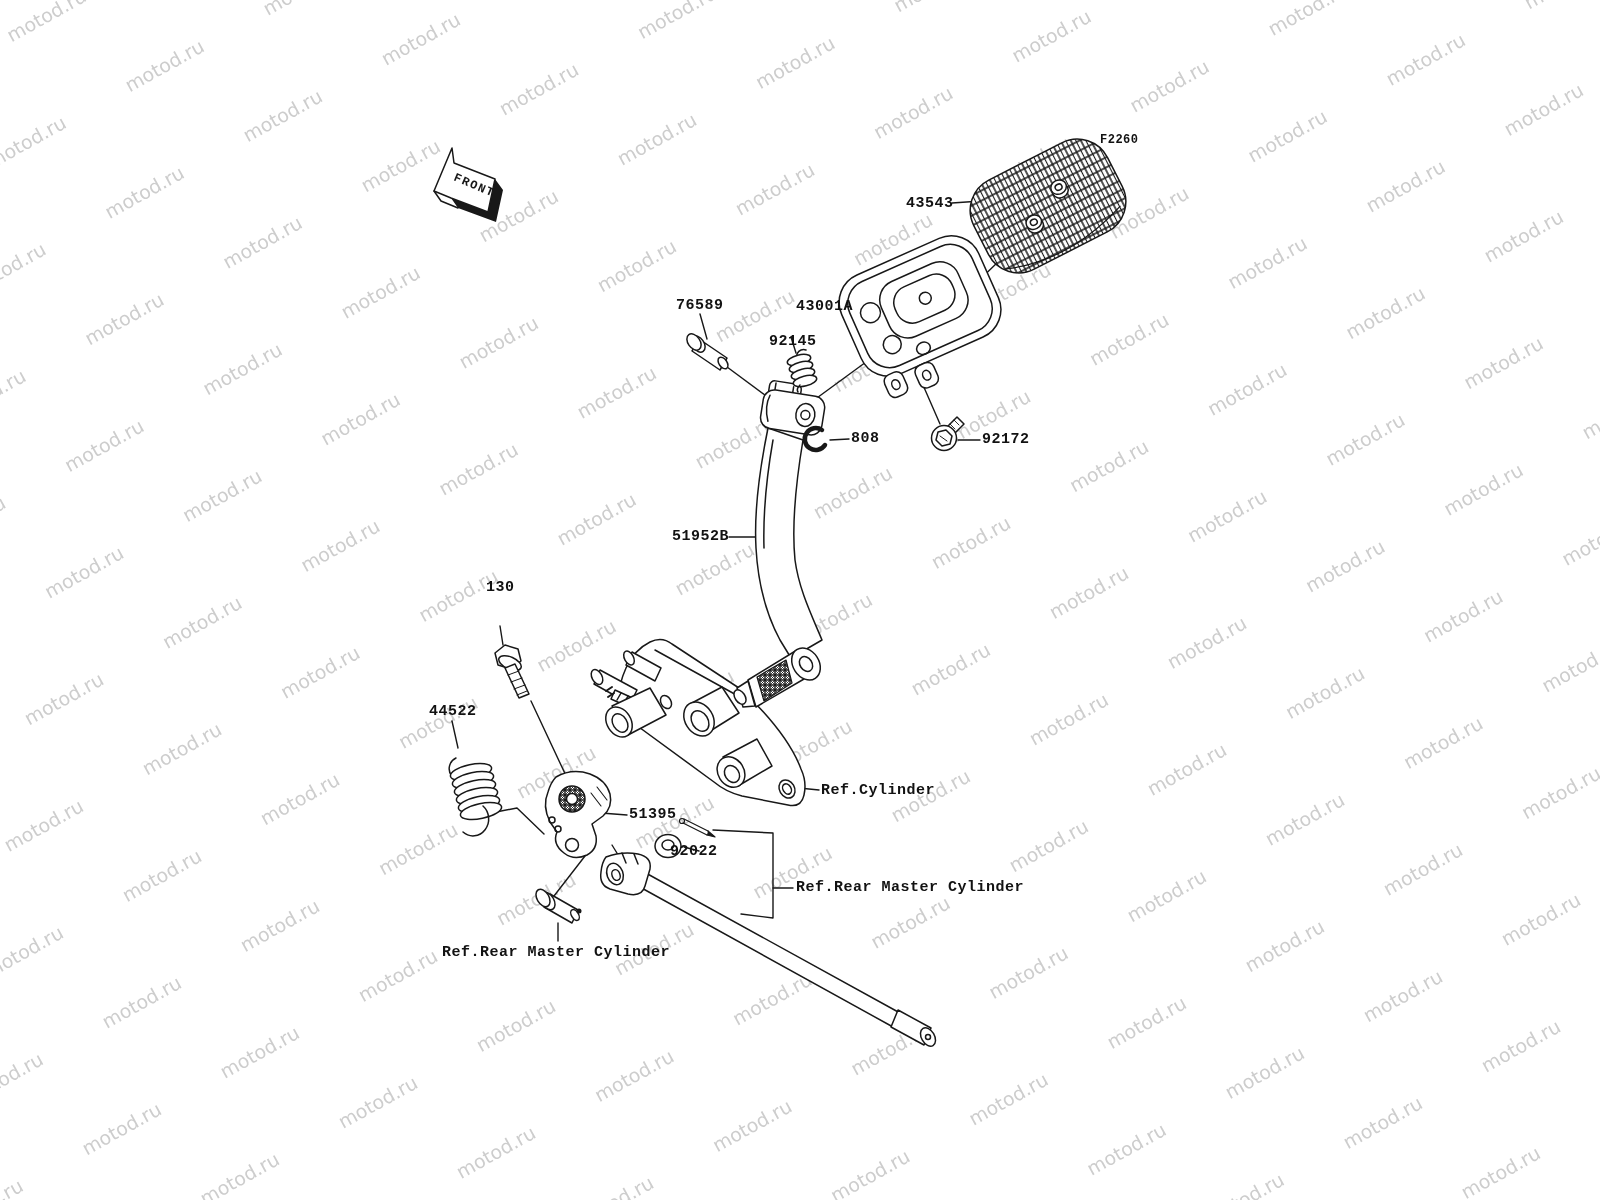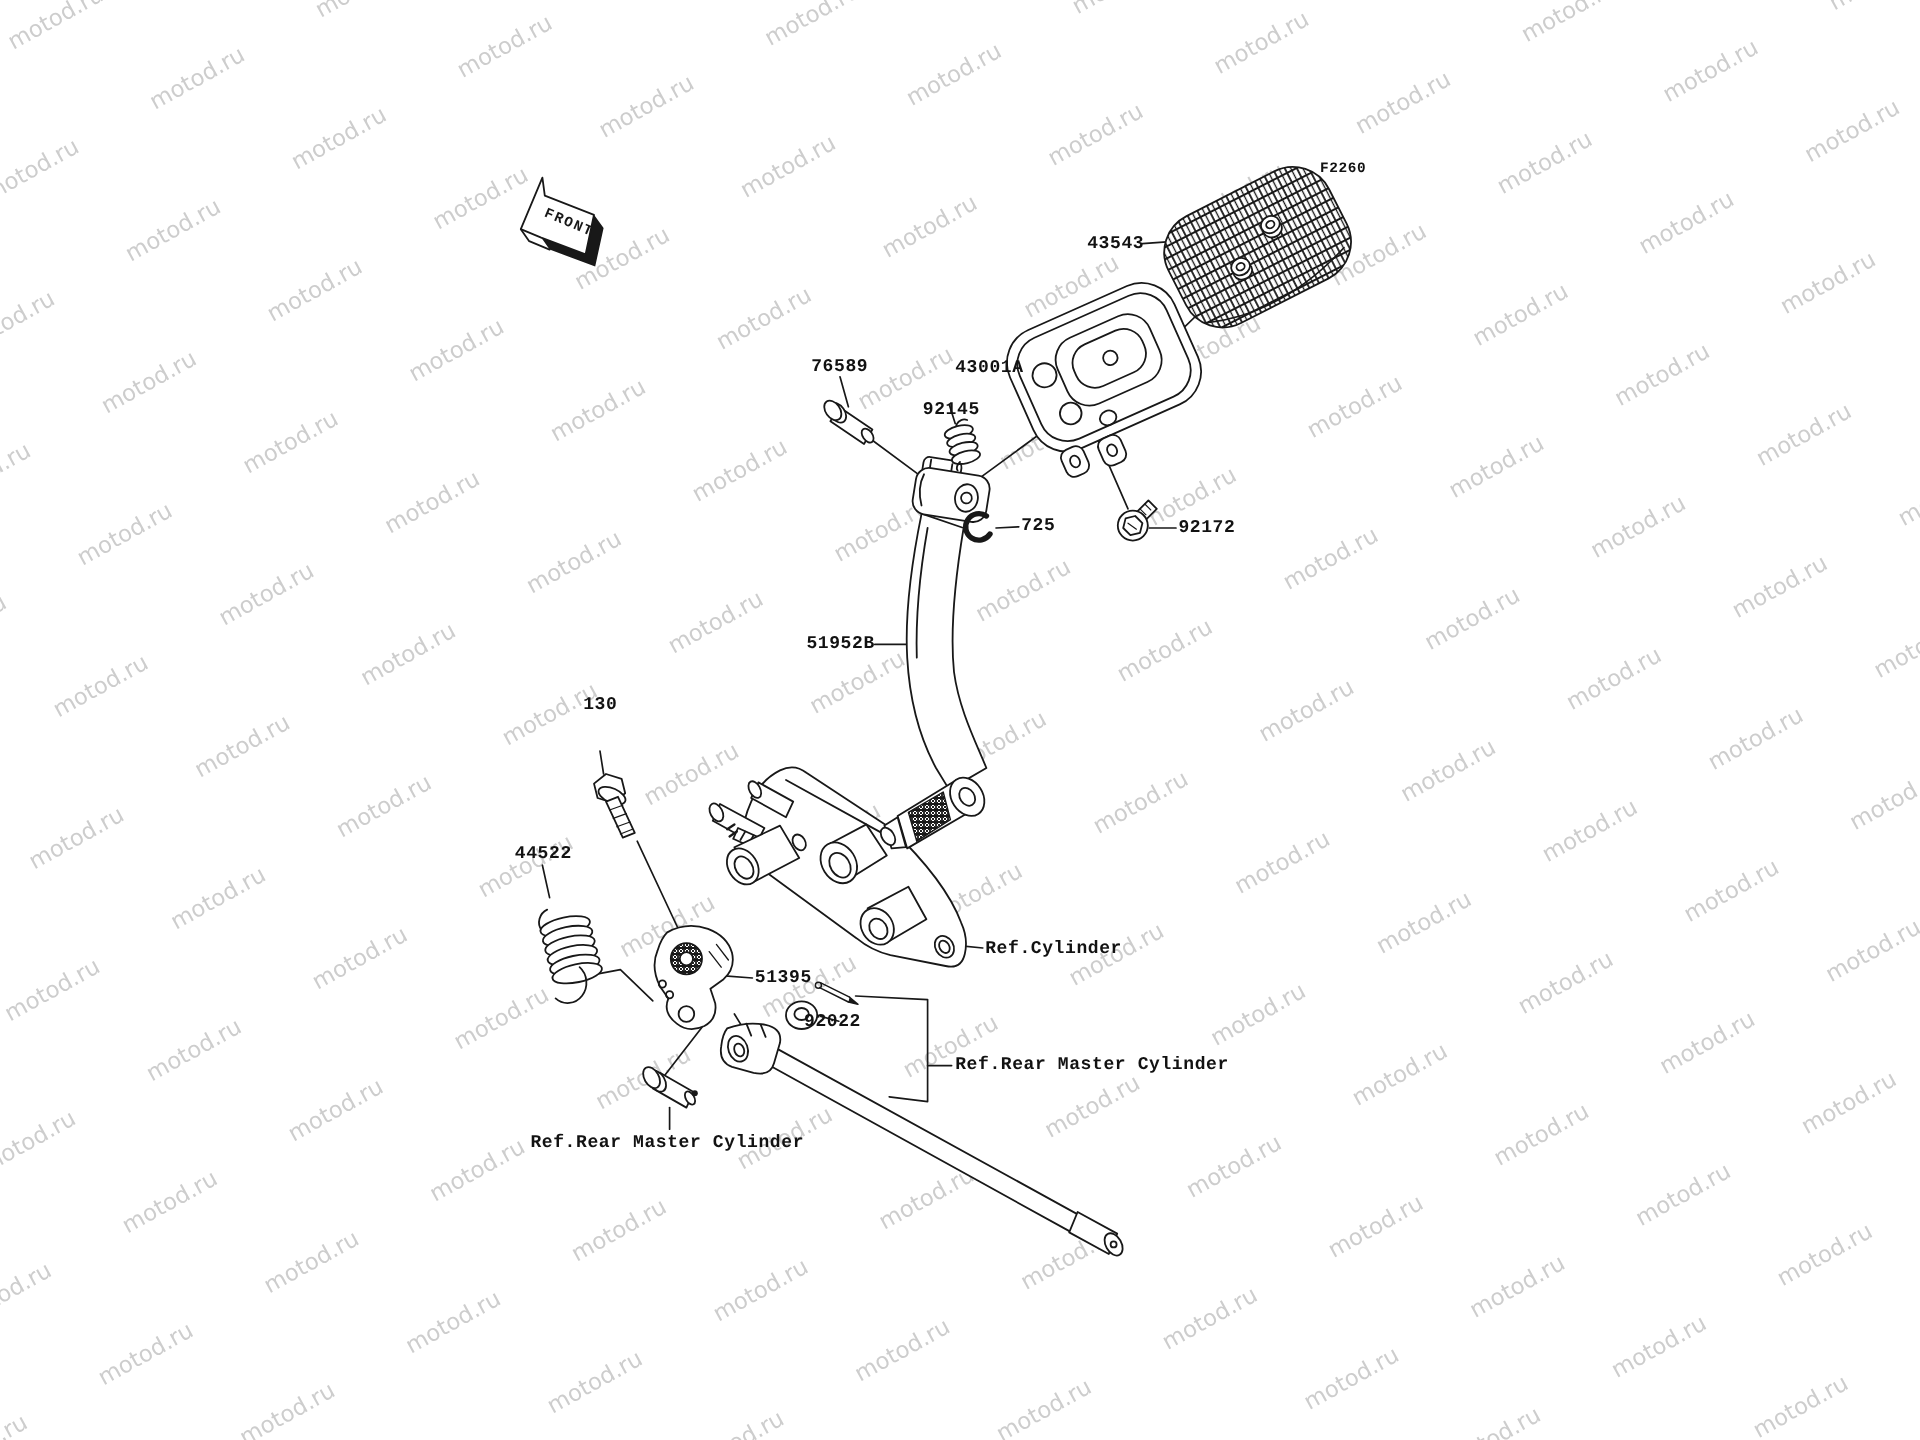--- a/index.html
+++ b/index.html
@@ -371,21 +371,21 @@
       <path d="M434,191 L441,201 L458,208"></path>
       <text x="453" y="180" transform="rotate(23 453 180)" font-family="Liberation Mono, DejaVu Sans Mono, monospace" font-size="12" font-weight="700" fill="#181818" stroke="none" letter-spacing="1.5">FRONT</text>
     </g>
   </svg>
 
   <div class="plabel small" style="left:1100px;top:133px">F2260</div>
   <div class="plabel" style="left:906px;top:195px">43543</div>
   <div class="plabel" style="left:676px;top:297px">76589</div>
   <div class="plabel" style="left:796px;top:298px">43001A</div>
   <div class="plabel" style="left:769px;top:333px">92145</div>
-  <div class="plabel" style="left:851px;top:430px">725</div>
+  <div class="plabel" style="left:851px;top:430px">808</div>
   <div class="plabel" style="left:982px;top:431px">92172</div>
   <div class="plabel" style="left:672px;top:528px">51952B</div>
   <div class="plabel" style="left:486px;top:579px">130</div>
   <div class="plabel" style="left:429px;top:703px">44522</div>
   <div class="plabel" style="left:629px;top:806px">51395</div>
   <div class="plabel" style="left:670px;top:843px">92022</div>
   <div class="plabel" style="left:821px;top:782px">Ref.Cylinder</div>
   <div class="plabel" style="left:796px;top:879px">Ref.Rear Master Cylinder</div>
   <div class="plabel" style="left:442px;top:944px">Ref.Rear Master Cylinder</div>
 </div>

